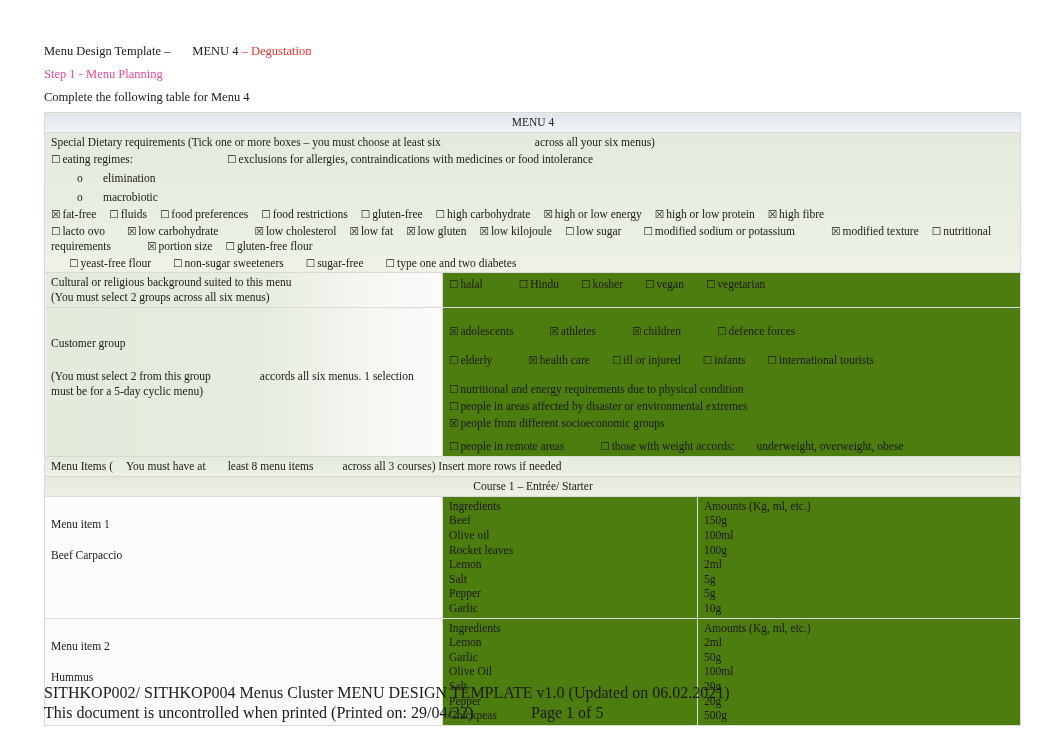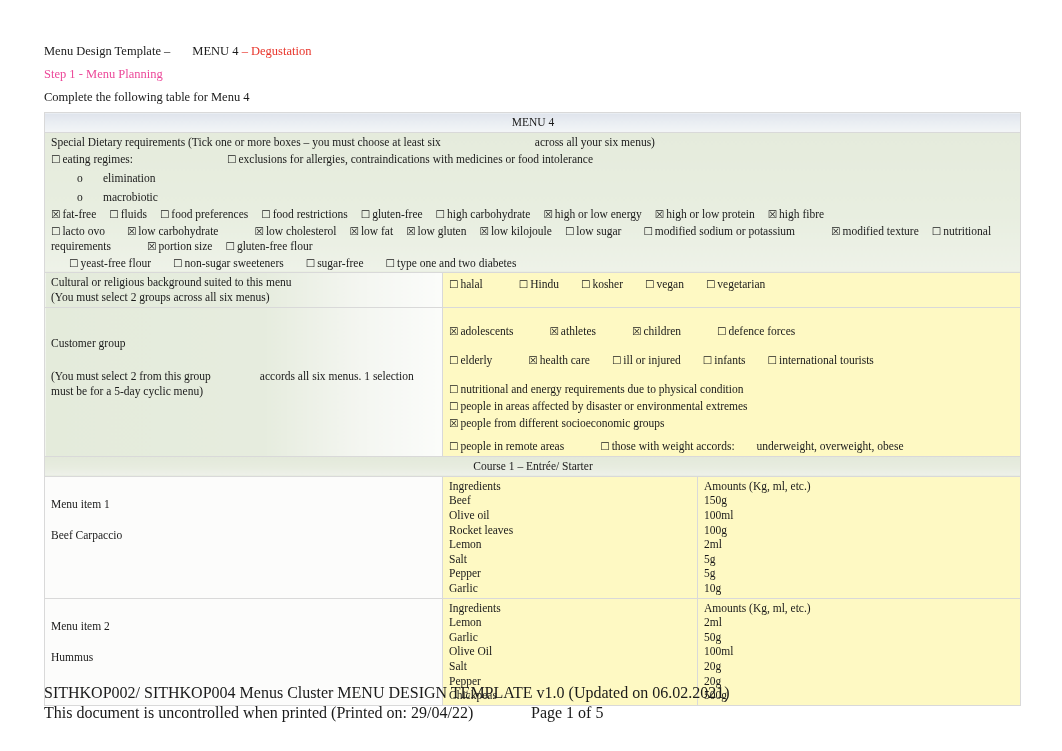--- a/index.html
+++ b/index.html
@@ -61,21 +61,21 @@
   }
   .shade-green {
     background: linear-gradient(to right, #e4ebdb 0%, #e6ecde 55%, #f4f6f1 80%, #fbfcfa 100%);
   }
   .shade-green-full {
     background: linear-gradient(to bottom, #e5ebdc 0%, #e8eee0 60%, #eef2e8 100%);
   }
   .shade-light {
     background: linear-gradient(to bottom, #f7f8f5 0%, #fdfdfc 100%);
   }
-  .cell-white { background: #fef9c3; }
+  .cell-white { background: #4d7c0f; }
   .cell-plain { background: #fcfcfb; }
 
   .dietary-cell { padding-bottom: 3px; }
   .spaced { margin-top: 2px; }
   .sub-o {
     margin-left: 26px;
     margin-top: 4px;
   }
   .sub-o .o-mark { display: inline-block; width: 26px; }
 
@@ -202,20 +202,27 @@
         <div class="cbrow" id="cg-row-2"><span class="cb">☐</span><span>elderly</span><span class="sp-xl"></span><span class="cb">☒</span><span>health care</span><span class="sp-l"></span><span class="cb">☐</span><span>ill or injured</span><span class="sp-l"></span><span class="cb">☐</span><span>infants</span><span class="sp-l"></span><span class="cb">☐</span><span>international tourists</span></div>
         <div style="height:12px"></div>
         <div class="cbrow" id="cg-row-3a"><span class="cb">☐</span><span>nutritional and energy requirements due to physical condition</span></div>
         <div class="cbrow" id="cg-row-3b"><span class="cb">☐</span><span>people in areas affected by disaster or environmental extremes</span></div>
         <div class="cbrow" id="cg-row-3c"><span class="cb">☒</span><span>people from different socioeconomic groups</span></div>
         <div style="height:6px"></div>
         <div class="cbrow" id="cg-row-4"><span class="cb">☐</span><span>people in remote areas</span><span class="sp-xl"></span><span class="cb">☐</span><span>those with weight accords:</span><span class="sp-l"></span><span>underweight, overweight, obese</span></div>
       </td>
     </tr>
 
+    <tr>
+      <td colspan="3" class="shade-green-full">
+        <div class="nowrap">
+          <span>Menu Items (</span><span class="sp-m"></span><span>You must have at</span><span class="sp-l"></span><span>least 8 menu items</span><span class="sp-l"></span><span class="sp-s"></span><span>across all 3 courses) Insert more rows if needed</span>
+        </div>
+      </td>
+    </tr>
 
     <tr class="course-hdr">
       <td colspan="3">Course 1 – Entrée/ Starter</td>
     </tr>
 
     <tr>
       <td class="cell-plain">
         <div class="menu-item-label">Menu item 1</div>
         <div class="menu-item-name">Beef Carpaccio</div>
       </td>

